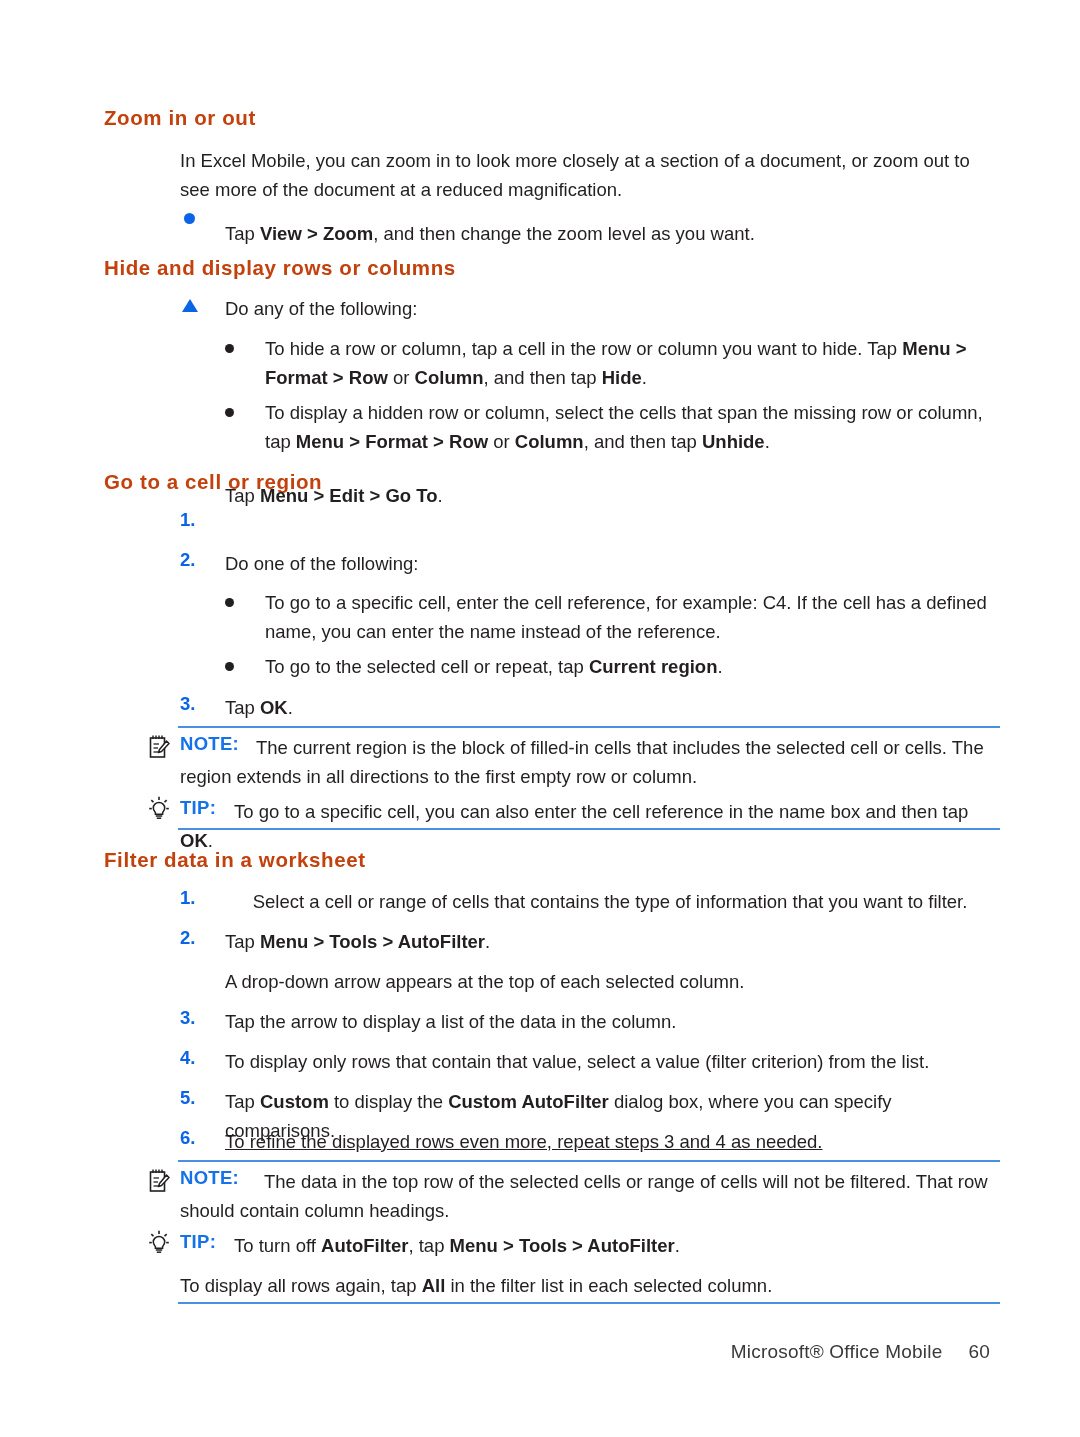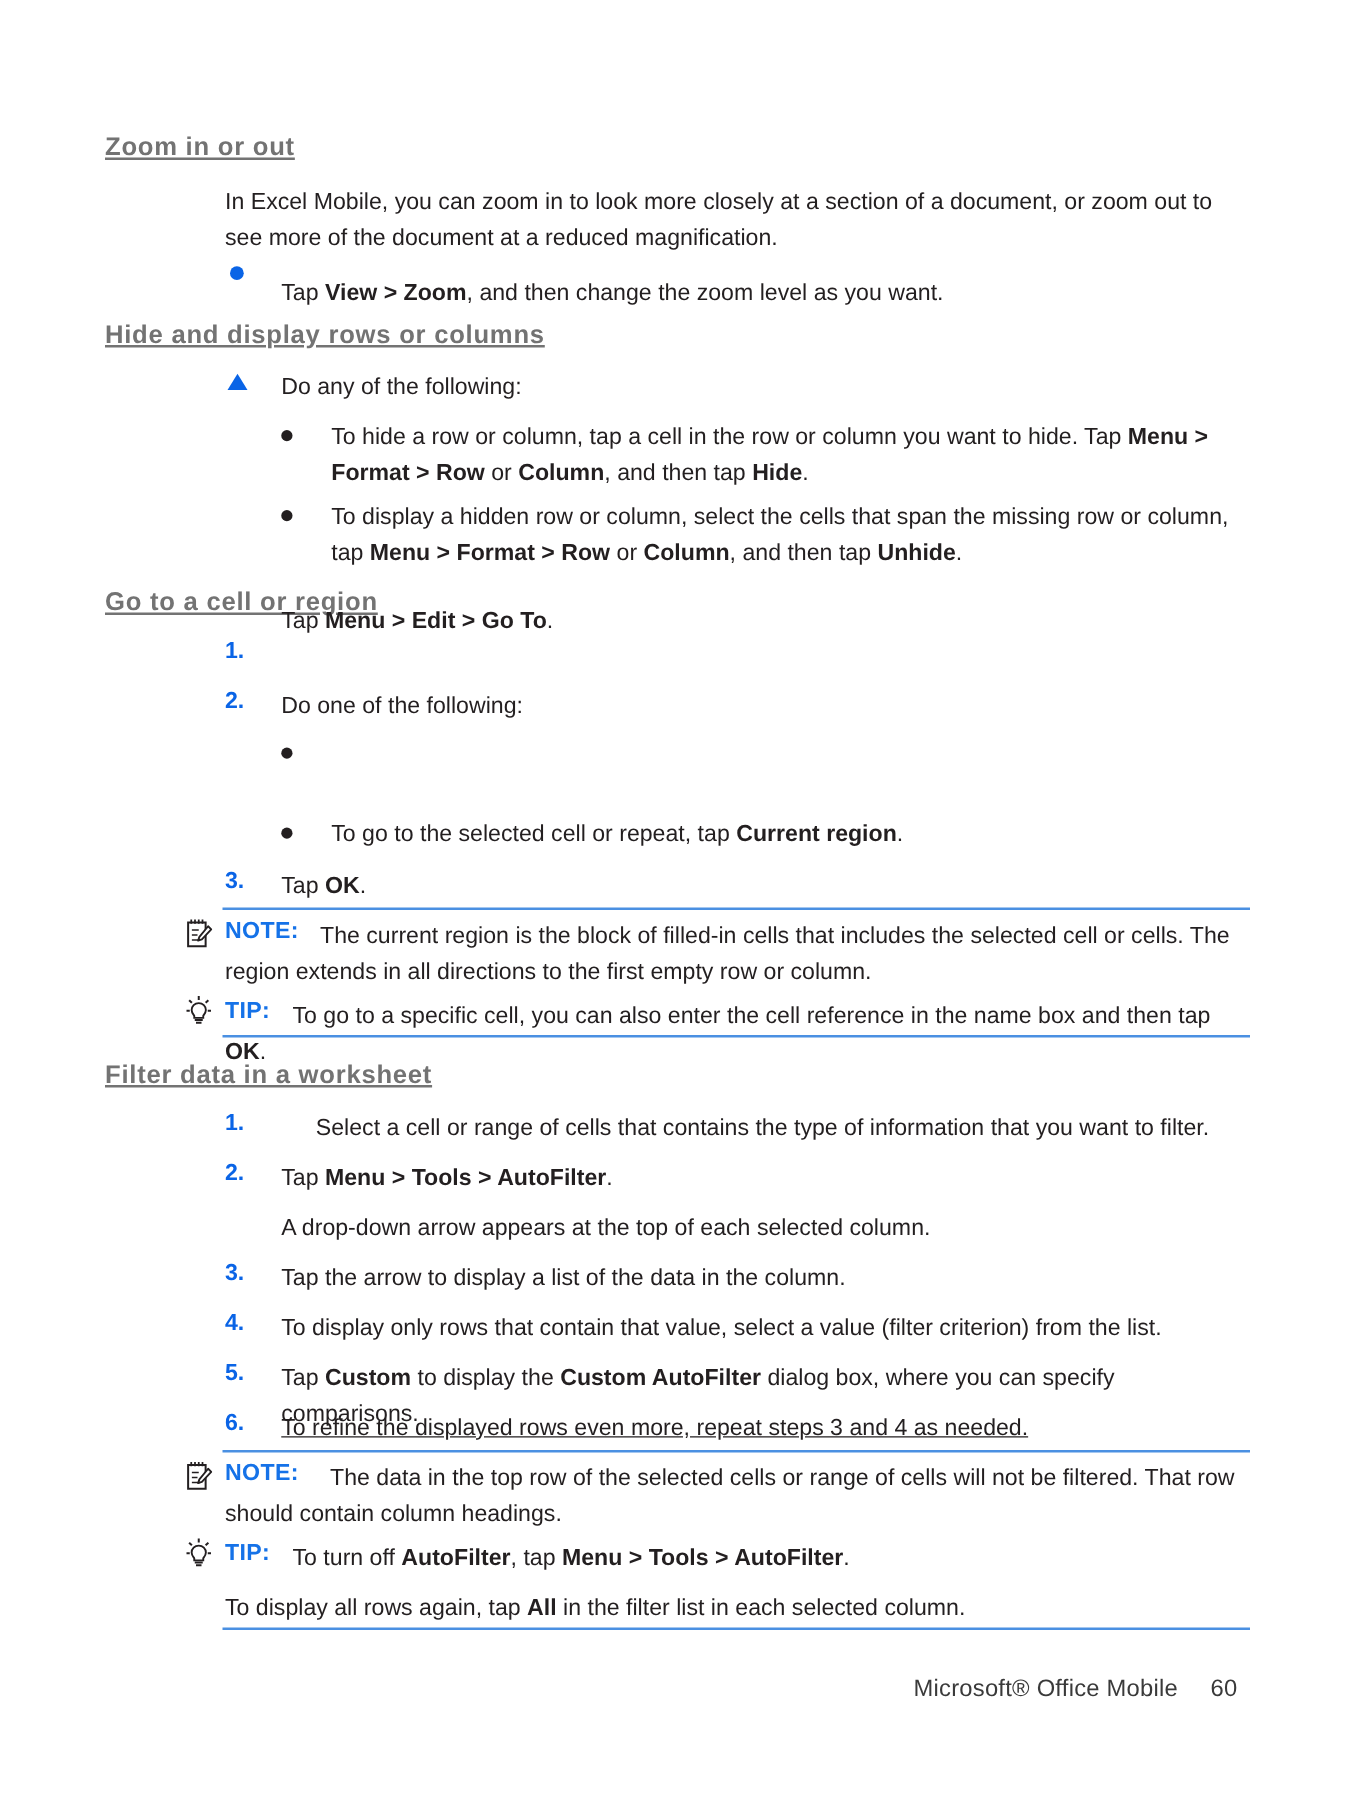--- a/index.html
+++ b/index.html
@@ -20,27 +20,26 @@
     position: absolute;
     top: 0; left: 0;
     width: 1080px;
     height: 1437px;
     overflow: hidden;
   }
 
   
   .h2 {
     position: absolute;
-    left: 84px;
+    left: 104px;
     font-size: 20.5px;
     font-weight: bold;
-    color: #737373;
+    color: #c2410c;
     letter-spacing: 0.6px;
     white-space: nowrap;
-    text-decoration: underline;
   }
 
   
   .para {
     position: absolute;
     font-size: 18.5px;
     line-height: 29px;
     color: #231f20;
     font-weight: normal;
   }
@@ -160,20 +159,21 @@
 
   <div class="h2" style="top:470px;">Go to a cell or region</div>
 
   <div class="num" style="top:509px;">1.</div>
   <div class="para lvl1" style="top:481px;"><span>Tap </span><b>Menu &gt; Edit &gt; Go To</b><span>.</span></div>
 
   <div class="num" style="top:549px;">2.</div>
   <div class="para lvl1" style="top:549px;">Do one of the following:</div>
 
   <div class="bullet-black" style="top:598px;"></div>
+  <div class="para lvl2" style="top:588px;">To go to a specific cell, enter the cell reference, for example: C4. If the cell has a defined name, you can enter the name instead of the reference.</div>
 
   <div class="bullet-black" style="top:662px;"></div>
   <div class="para lvl2" style="top:652px;"><span>To go to the selected cell or repeat, tap </span><b>Current region</b><span>.</span></div>
 
   <div class="num" style="top:693px;">3.</div>
   <div class="para lvl1" style="top:693px;"><span>Tap </span><b>OK</b><span>.</span></div>
 
   <div class="rule" style="top:726px;"></div>
 
   <div class="icon-note" style="top:734px;">

